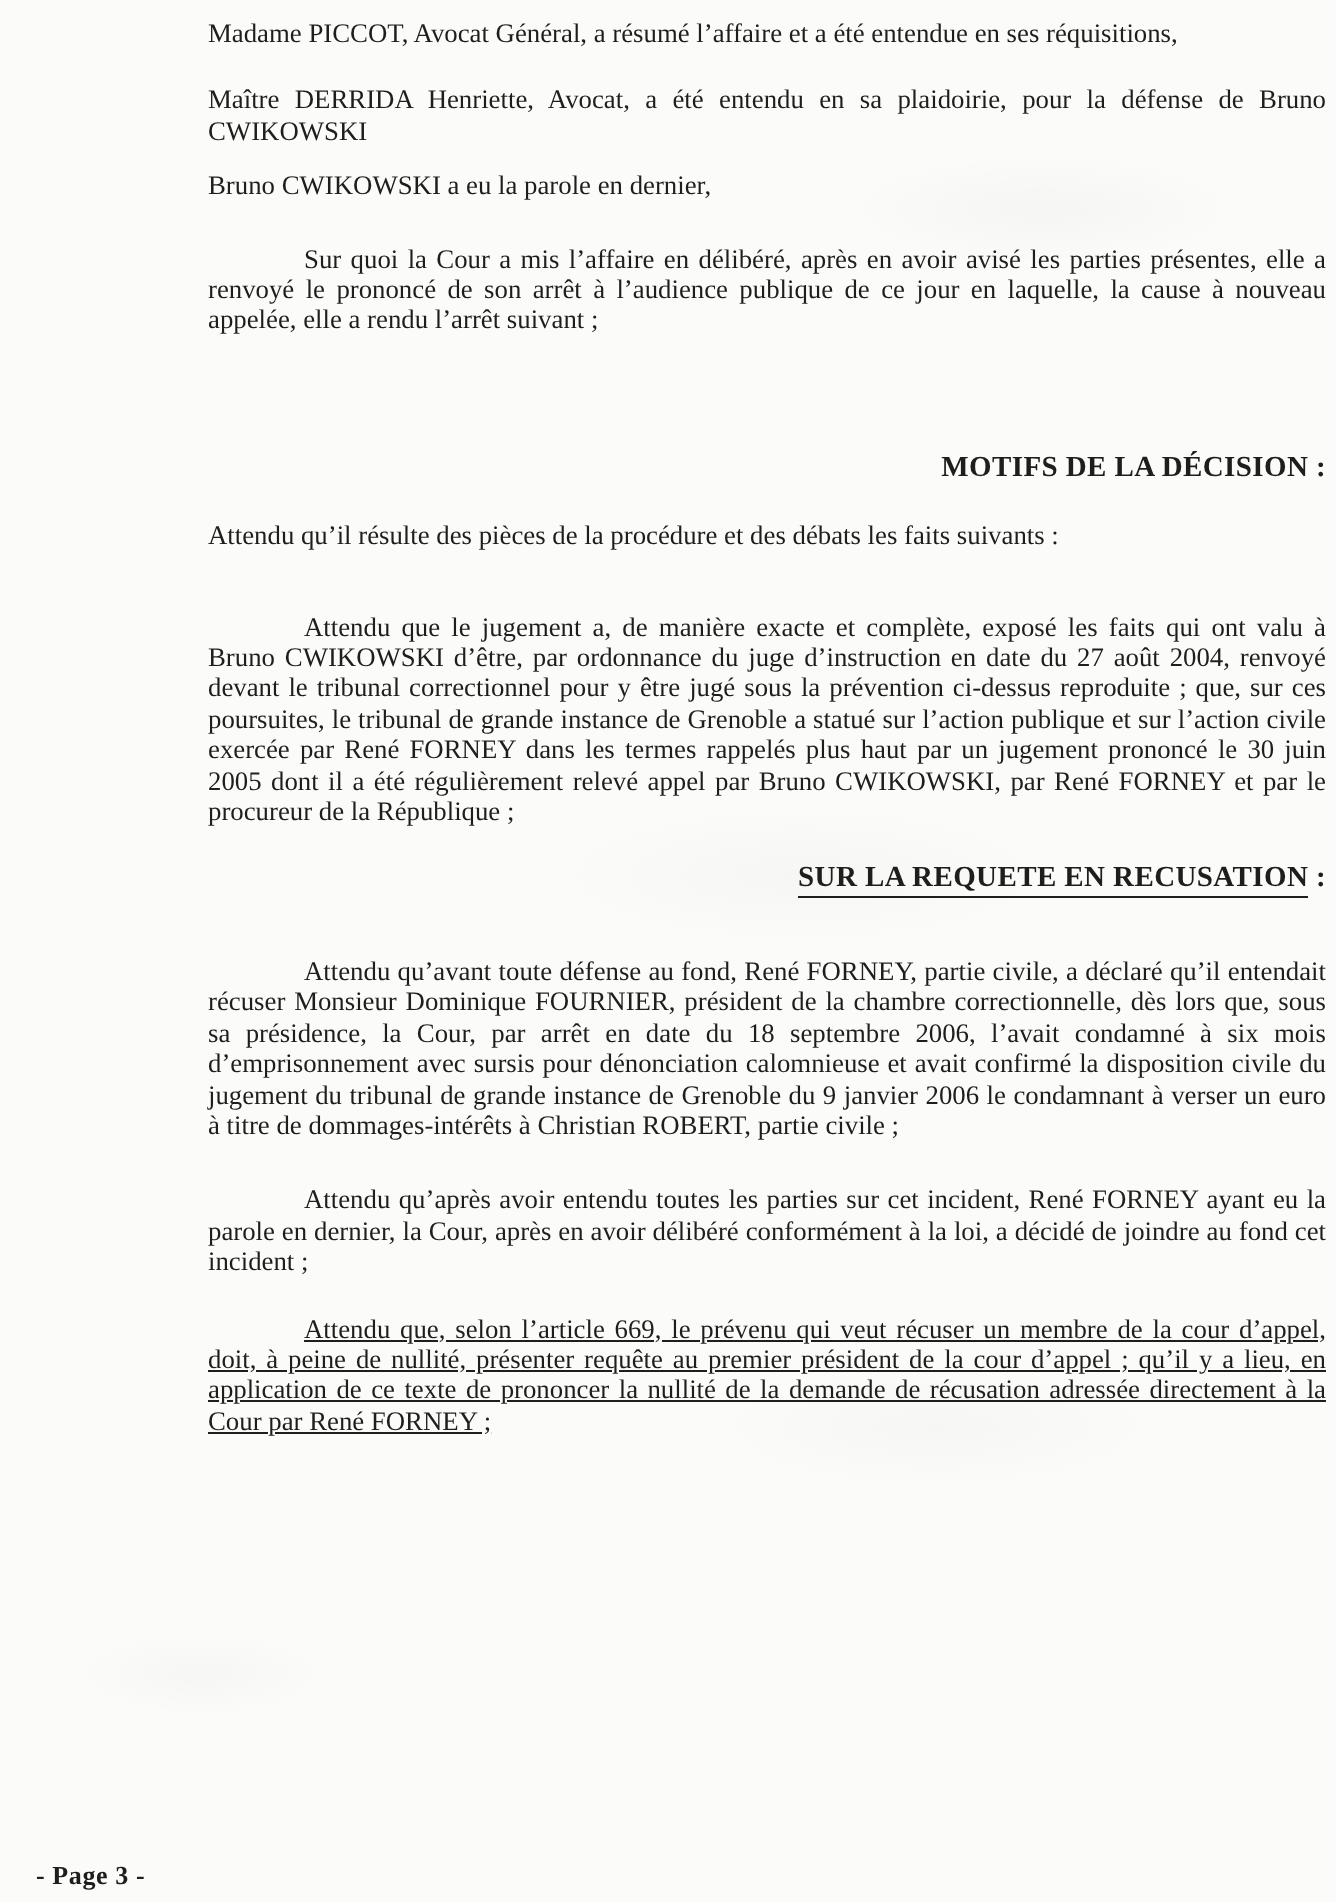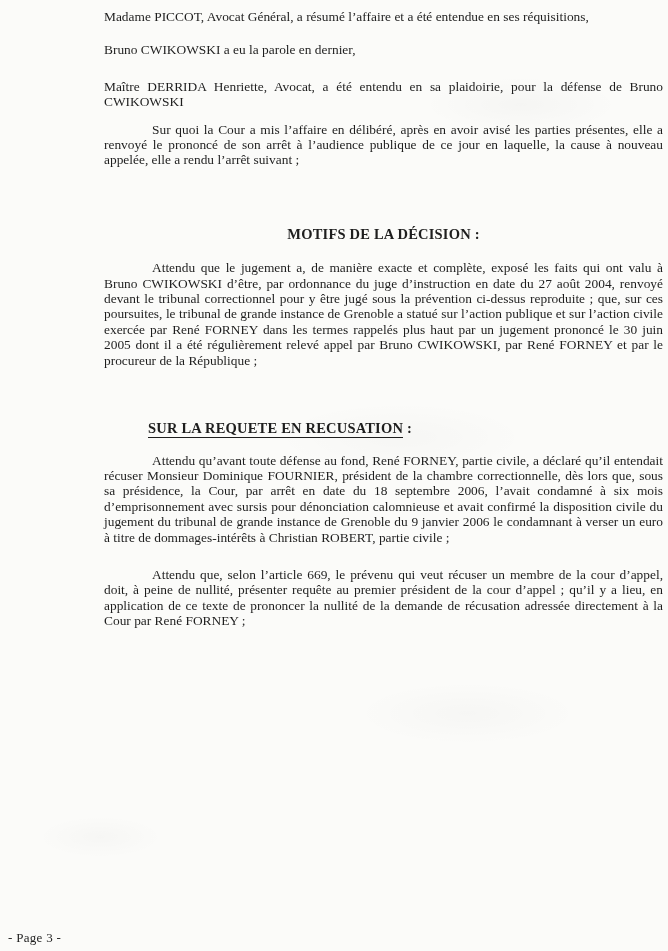--- a/index.html
+++ b/index.html
@@ -31,77 +31,79 @@
     line-height:15.4px;
     text-align:justify;
   }
   .para{margin:0;}
   .indent{text-indent:48px;}
   .heading{
     margin:0;
     font-weight:bold;
     font-size:14.5px;
     letter-spacing:.2px;
-    text-align:center;
+    text-align:right;
   }
   .subheading{
     margin:0;
     margin-left:44px;
     font-weight:bold;
     font-size:14.5px;
     letter-spacing:.2px;
     text-align:left;
   }
   .u{
     border-bottom:1.6px solid var(--ink);
     padding-bottom:1px;
   }
   .mb12{margin-bottom:12px;}
   .mb16{margin-bottom:16px;}
   .mb18{margin-bottom:18px;}
-  .mb20{margin-bottom:16px;}
+  .mb20{margin-bottom:31px;text-align:right;}
   .mb21{margin-bottom:21px;}
   .mb22{margin-bottom:22px;}
   .mb30{margin-bottom:30px;}
-  .mb45{margin-bottom:53px;}
+  .mb45{margin-bottom:18px;}
   .mb47{margin-bottom:59px;}
-  .mb52{margin-bottom:52px;}
+  .mb52{margin-bottom:52px;text-decoration:underline;}
   .page-footer{
     position:absolute;
-    left:8px;bottom:5px;
+    left:18px;bottom:5px;
     font-size:13px;
-    font-weight:normal;
+    font-weight:bold;
     letter-spacing:.3px;
   }
 </style>
 </head>
 <body>
 
 <div class="scan-noise"></div>
 
 <div class="page-content">
 
   <p class="para mb18">Madame PICCOT, Avocat Général, a résumé l’affaire et a été entendue en ses réquisitions,</p>
 
 
 
+  <p class="para mb12">Maître DERRIDA Henriette, Avocat, a été entendu en sa plaidoirie, pour la défense de Bruno CWIKOWSKI</p>
+
   <p class="para mb21">Bruno CWIKOWSKI a eu la parole en dernier,</p>
-
-  <p class="para mb12">Maître DERRIDA Henriette, Avocat, a été entendu en sa plaidoirie, pour la défense de Bruno CWIKOWSKI</p>
 
   <p class="para indent mb47">Sur quoi la Cour a mis l’affaire en délibéré, après en avoir avisé les parties présentes, elle a renvoyé le prononcé de son arrêt à l’audience publique de ce jour en laquelle, la cause à nouveau appelée, elle a rendu l’arrêt suivant ;</p>
 
   <h2 class="heading mb18">MOTIFS DE LA DÉCISION :</h2>
 
+  <p class="para mb30">Attendu qu’il résulte des pièces de la procédure et des débats les faits suivants :</p>
 
   <p class="para indent mb45">Attendu que le jugement a, de manière exacte et complète, exposé les faits qui ont valu à Bruno CWIKOWSKI d’être, par ordonnance du juge d’instruction en date du 27 août 2004, renvoyé devant le tribunal correctionnel pour y être jugé sous la prévention ci-dessus reproduite ; que, sur ces poursuites, le tribunal de grande instance de Grenoble a statué sur l’action publique et sur l’action civile exercée par René FORNEY dans les termes rappelés plus haut par un jugement prononcé le 30 juin 2005 dont il a été régulièrement relevé appel par Bruno CWIKOWSKI, par René FORNEY et par le procureur de la République ;</p>
 
   <h3 class="subheading mb20"><span class="u">SUR LA REQUETE EN RECUSATION</span><span> :</span></h3>
 
   <p class="para indent mb22">Attendu qu’avant toute défense au fond, René FORNEY, partie civile, a déclaré qu’il entendait récuser Monsieur Dominique FOURNIER, président de la chambre correctionnelle, dès lors que, sous sa présidence, la Cour, par arrêt en date du 18 septembre 2006, l’avait condamné à six mois d’emprisonnement avec sursis pour dénonciation calomnieuse et avait confirmé la disposition civile du jugement du tribunal de grande instance de Grenoble du 9 janvier 2006 le condamnant à verser un euro à titre de dommages-intérêts à Christian ROBERT, partie civile ;</p>
 
+  <p class="para indent mb18">Attendu qu’après avoir entendu toutes les parties sur cet incident, René FORNEY ayant eu la parole en dernier, la Cour, après en avoir délibéré conformément à la loi, a décidé de joindre au fond cet incident ;</p>
 
   <p class="para indent mb52">Attendu que, selon l’article 669, le prévenu qui veut récuser un membre de la cour d’appel, doit, à peine de nullité, présenter requête au premier président de la cour d’appel ; qu’il y a lieu, en application de ce texte de prononcer la nullité de la demande de récusation adressée directement à la Cour par René FORNEY ;</p>
 
 
 </div>
 
 <div class="page-footer">- Page 3 -</div>
 
 </body></html>

